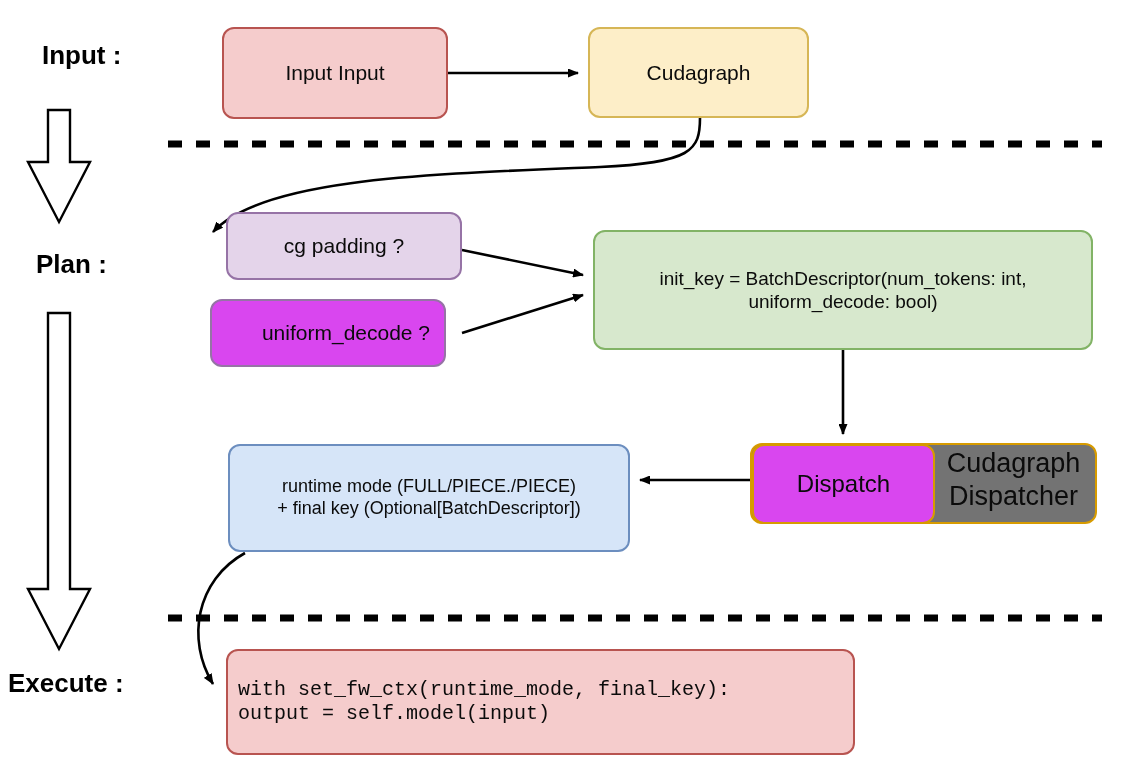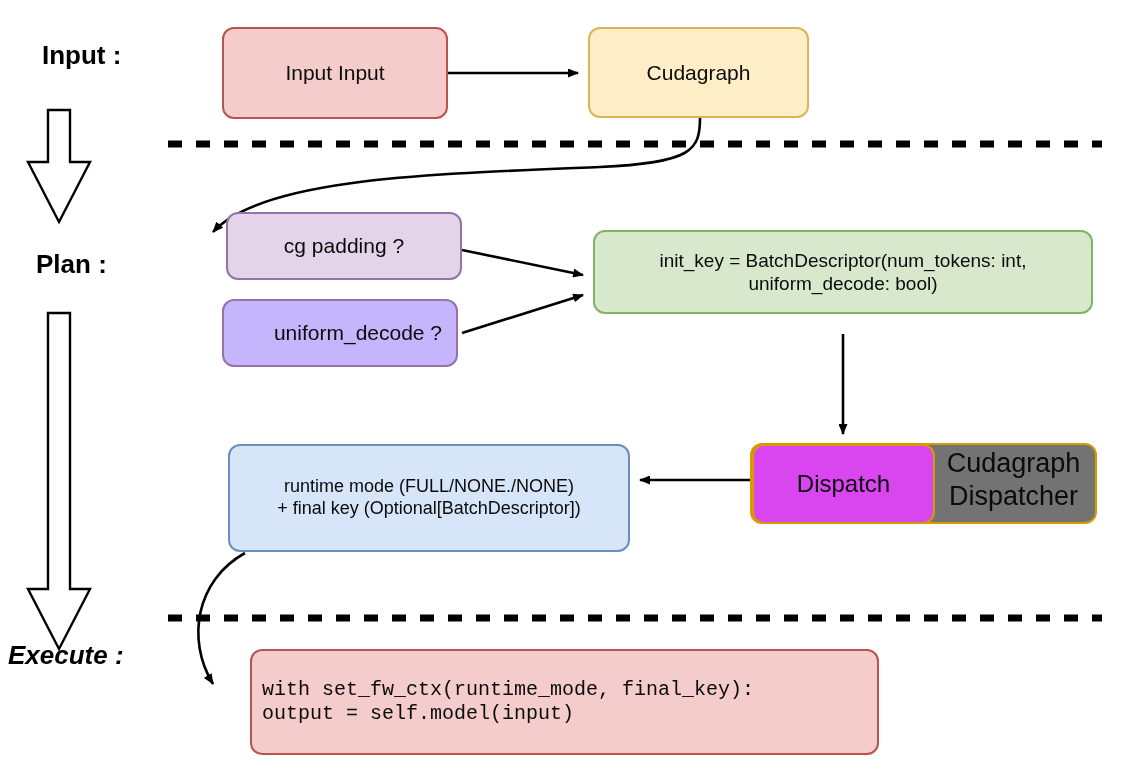--- a/index.html
+++ b/index.html
@@ -39,21 +39,20 @@
     position:absolute;
     font-weight:bold;
     color:#000000;
     white-space:nowrap;
   }
   .code-node{
     font-family:"Liberation Mono", monospace;
     text-align:left;
     justify-content:flex-start;
     letter-spacing:0px;
-    margin-left:24px;
   }
   .code-node > span{ display:block; padding-left:10px; }
 </style>
 </head>
 <body>
 
 <div id="stage">
 
   <svg id="svg-layer" viewBox="0 0 1142 770">
     <defs>
@@ -85,31 +84,31 @@
 
       <path d="M751,480 L640,480" fill="none" stroke="#000" stroke-width="2.6" marker-end="url(#arrowhead)"></path>
 
       <path d="M245,553 C196,580 186,640 213,684" fill="none" stroke="#000" stroke-width="2.6" marker-end="url(#arrowhead)"></path>
     </g>
   </svg>
 
   <div id="label-layer">
       <div class="stage-label" style="left: 22px; top: 40px; font-size: 26px; margin-left: 20px;">Input :</div>
       <div class="stage-label" style="left: 36px; top: 249px; font-size: 26px;">Plan :</div>
-      <div class="stage-label" style="left: 8px; top: 640px; font-size: 26px; font-style: italic;">Execute :</div>
+      <div class="stage-label" style="left: 8px; top: 668px; font-size: 26px;">Execute :</div>
     </div>
   <div id="node-layer">
       <div class="node" style="left: 222px; top: 27px; width: 226px; height: 92px; background: rgb(245, 204, 204); border-color: rgb(184, 84, 80); font-size: 21px;"><span>Input Input</span></div>
       <div class="node" style="left: 588px; top: 27px; width: 221px; height: 91px; background: rgb(253, 238, 200); border-color: rgb(214, 182, 86); font-size: 21px;"><span>Cudagraph</span></div>
       <div class="node" style="left: 226px; top: 212px; width: 236px; height: 68px; background: rgb(228, 212, 234); border-color: rgb(150, 115, 166); font-size: 21px;"><span>cg padding ?</span></div>
-      <div class="node" style="left: 222px; top: 299px; width: 236px; height: 68px; background: #c4b5fd; border-color: rgb(150, 115, 166); font-size: 21px; padding-left: 36px;"><span>uniform_decode ?</span></div>
-      <div class="node" style="left: 593px; top: 230px; width: 500px; height: 84px; background: rgb(215, 232, 205); border-color: rgb(130, 179, 102); font-size: 19px; justify-content: center;"><span>init_key = BatchDescriptor(num_tokens: int,
+      <div class="node" style="left: 210px; top: 299px; width: 236px; height: 68px; background: #d946ef; border-color: rgb(150, 115, 166); font-size: 21px; padding-left: 36px;"><span>uniform_decode ?</span></div>
+      <div class="node" style="left: 593px; top: 230px; width: 500px; height: 120px; background: rgb(215, 232, 205); border-color: rgb(130, 179, 102); font-size: 19px; justify-content: center;"><span>init_key = BatchDescriptor(num_tokens: int,
 uniform_decode: bool)</span></div>
       <div class="node" style="left: 750px; top: 443px; width: 347px; height: 81px; background: #737373; border-color: rgb(215, 155, 0); font-size: 27px;"><span style="transform: translate(90px, -4px);">Cudagraph
 Dispatcher</span></div>
       <div class="node" style="left: 752px; top: 444px; width: 183px; height: 80px; background: #d946ef; border-color: rgb(215, 155, 0); font-size: 24px;"><span>Dispatch</span></div>
-      <div class="node" style="left: 228px; top: 444px; width: 402px; height: 108px; background: rgb(214, 229, 248); border-color: rgb(108, 142, 191); font-size: 18px;"><span>runtime mode (FULL/NONE./NONE)
+      <div class="node" style="left: 228px; top: 444px; width: 402px; height: 108px; background: rgb(214, 229, 248); border-color: rgb(108, 142, 191); font-size: 18px;"><span>runtime mode (FULL/PIECE./PIECE)
 + final key (Optional[BatchDescriptor])</span></div>
       <div class="node code-node" style="left: 226px; top: 649px; width: 629px; height: 106px; background: rgb(245, 204, 204); border-color: rgb(184, 84, 80); font-size: 20px;"><span>with set_fw_ctx(runtime_mode, final_key):
     output = self.model(input)</span></div>
     </div>
 
 </div>
 
 </body></html>

